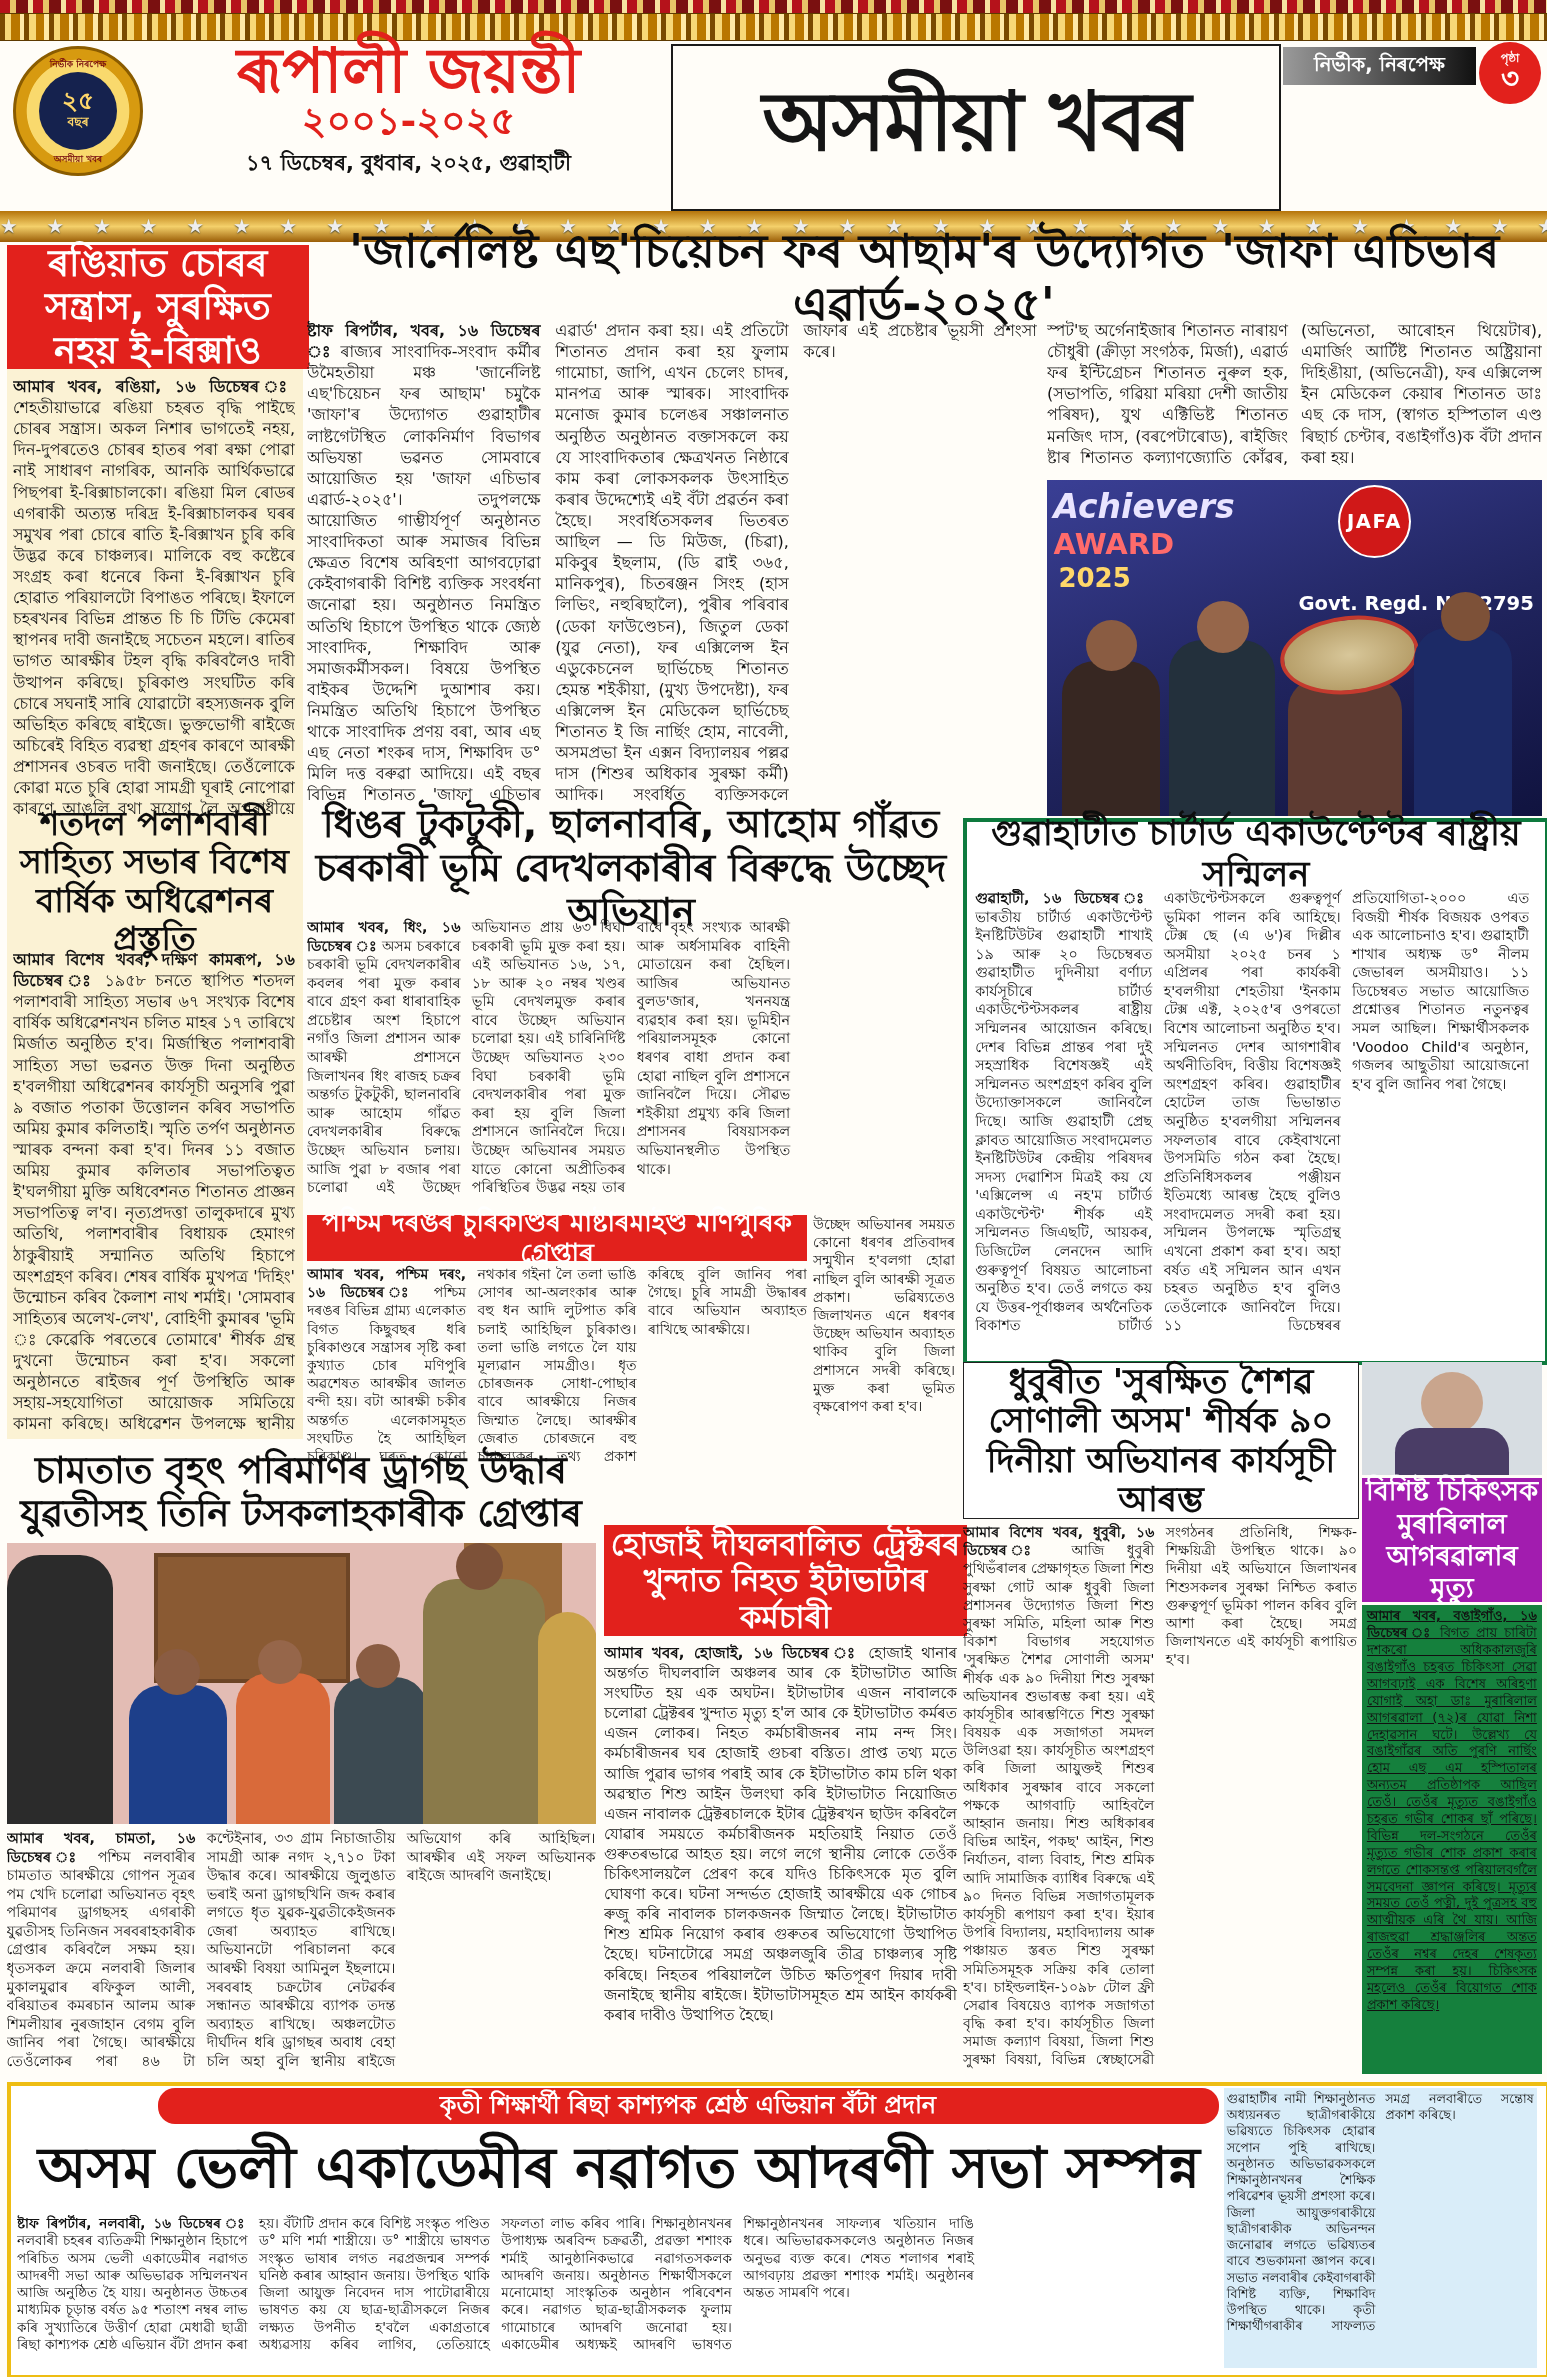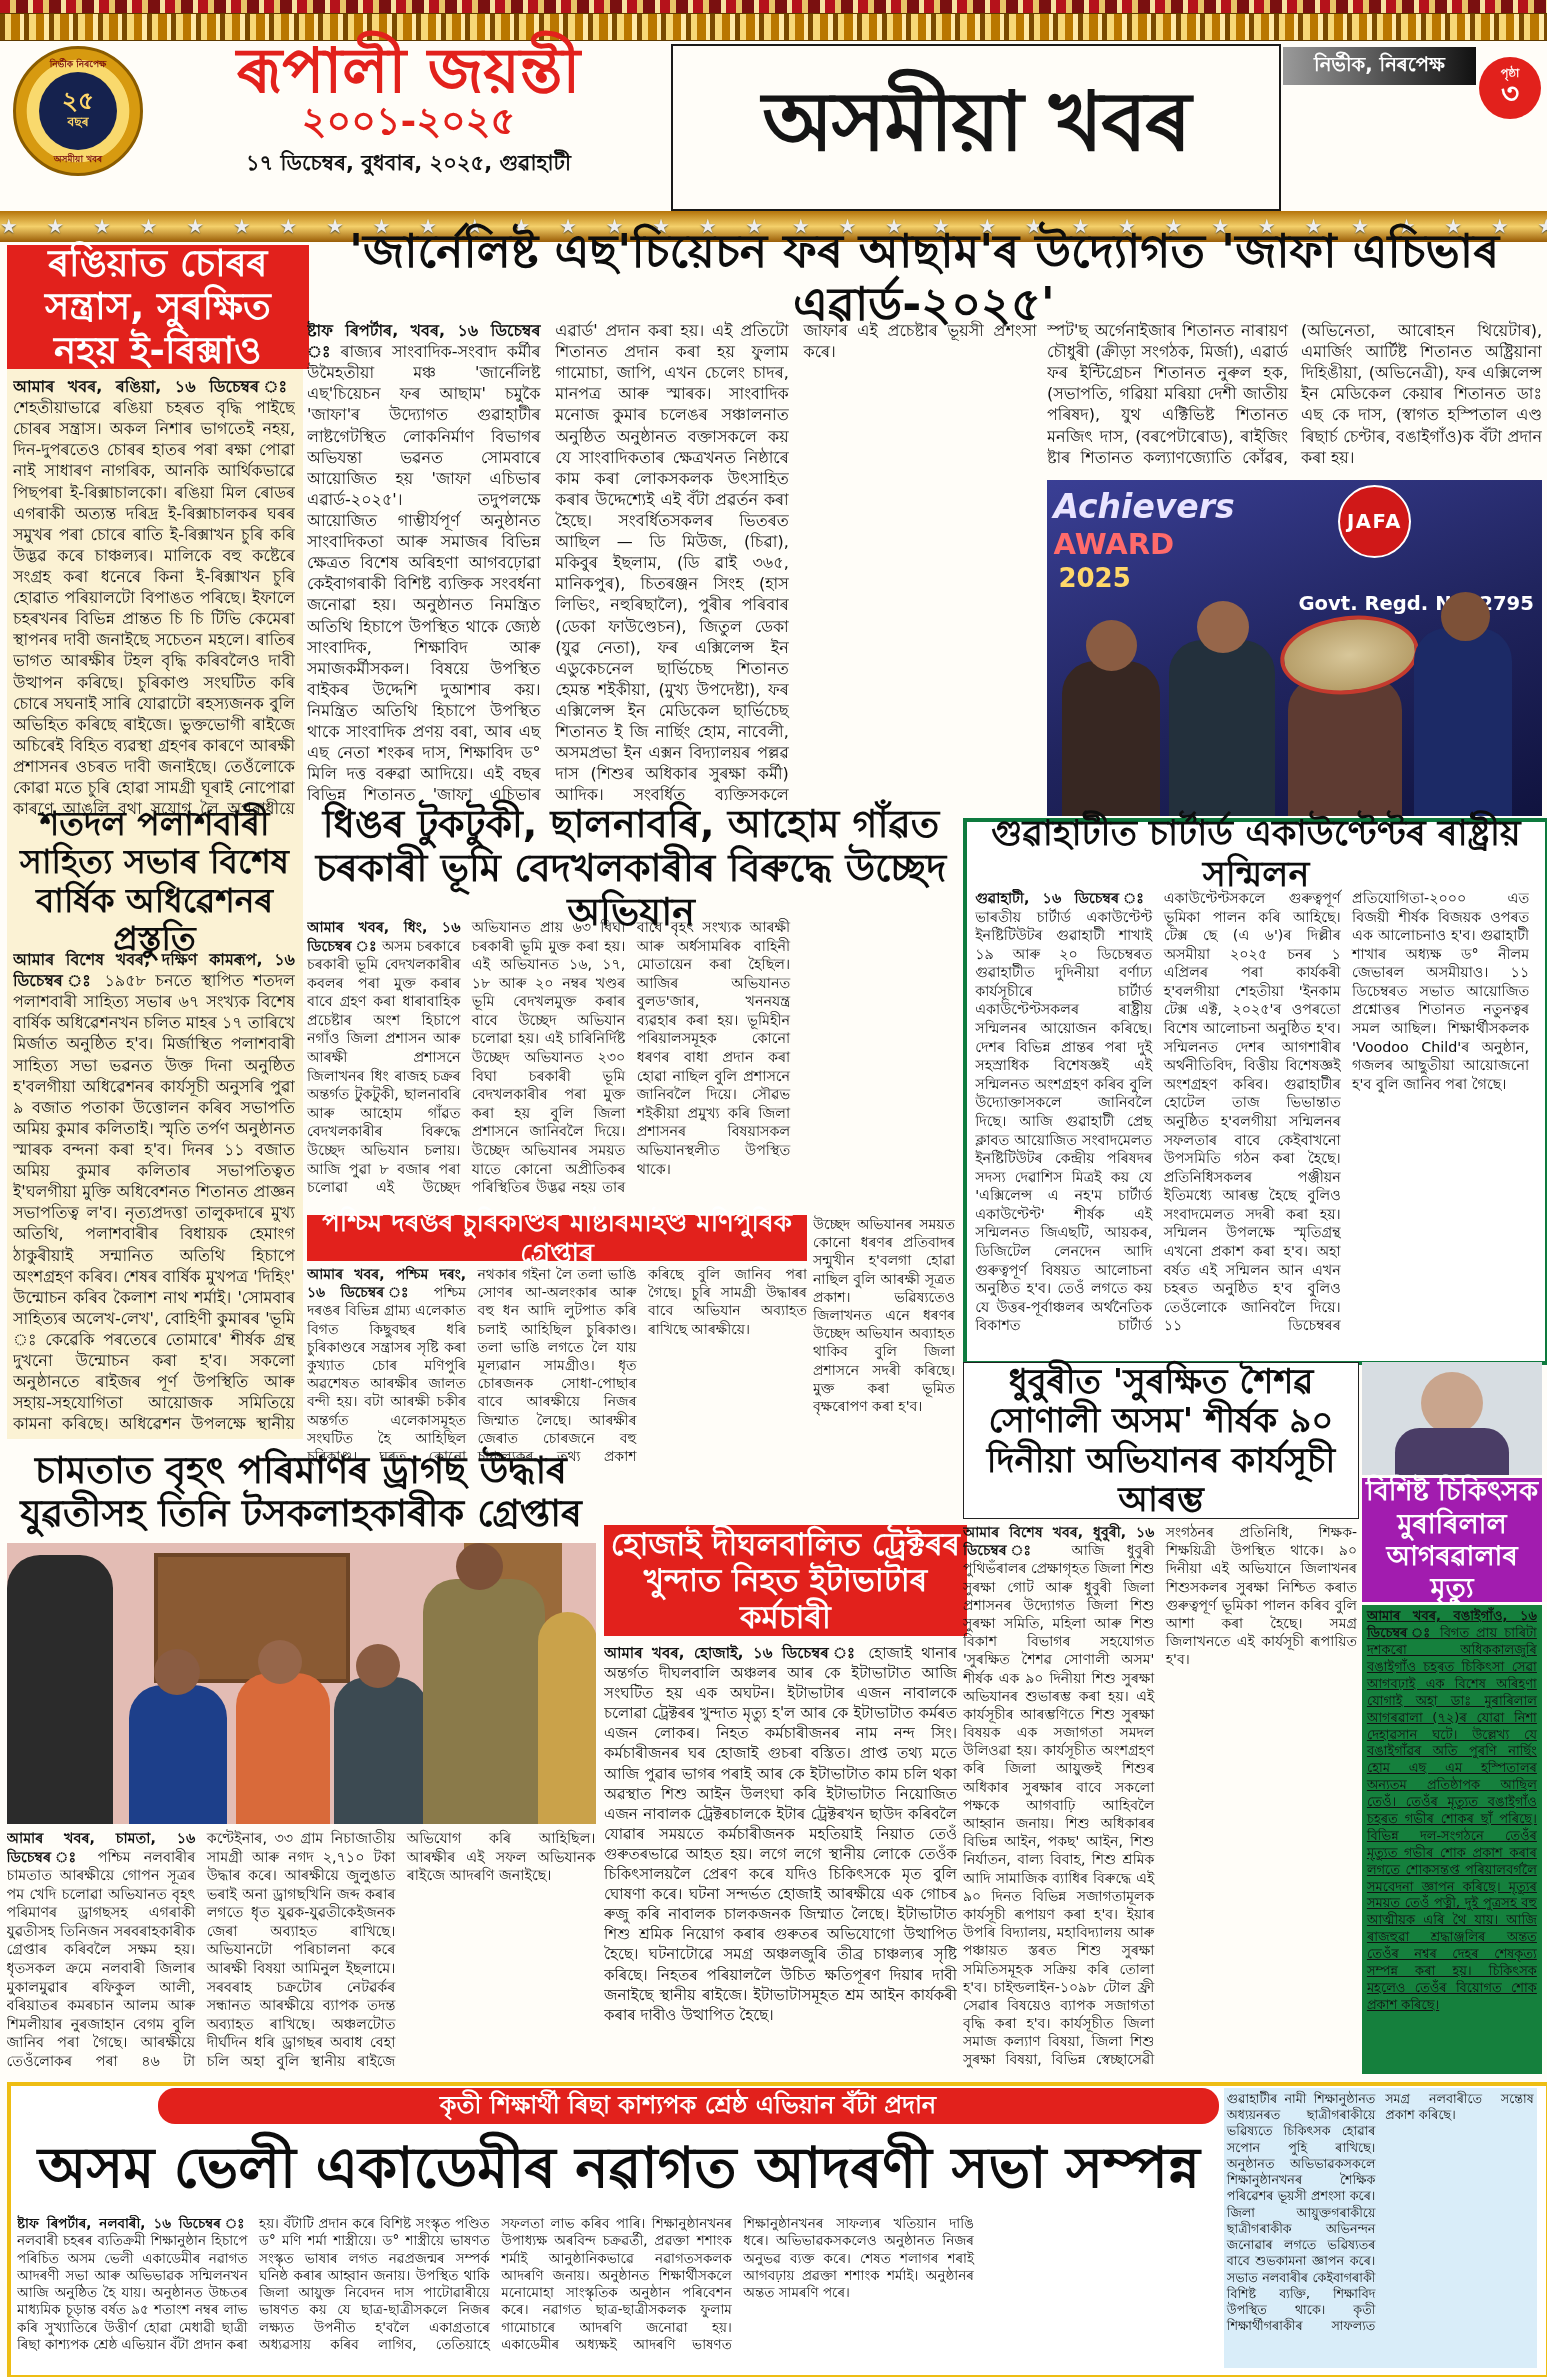--- a/index.html
+++ b/index.html
@@ -26,21 +26,21 @@
   .jubilee{left:147px;top:39px;width:523px;text-align:center;}
   .jub1{font-size:62px;line-height:1.02;color:#e2211c;font-weight:bold;}
   .jub2{font-size:38px;line-height:1.05;color:#e2211c;font-weight:bold;}
   .jub3{font-size:21px;color:#111;font-weight:bold;margin-top:4.9px;}
   .title-box{left:671px;top:44px;width:606px;height:163px;border:2.4px solid #1a1a1a;
      display:flex;align-items:center;justify-content:center;}
   .np-title{font-size:82px;font-weight:bold;color:#151515;letter-spacing:-1.6px;white-space:nowrap;}
   .motto-box{left:1283px;top:47px;width:193px;height:38px;background:linear-gradient(90deg,#9a9a9a,#111);
      color:#fff;font-size:19.6px;font-weight:bold;display:flex;align-items:center;justify-content:center;}
   .page-circle{left:1479px;top:42px;width:62px;height:62px;border-radius:50%;background:#e2211c;color:#fff;
-     display:flex;flex-direction:column;align-items:center;justify-content:center;line-height:1;margin-top:15px;}
+     display:flex;flex-direction:column;align-items:center;justify-content:center;line-height:1;}
   .page-circle .lbl{font-size:11.4px;font-weight:bold;}
   .page-circle .num{font-size:28px;font-weight:bold;}
   
   .hl-red{background:#e2211c;color:#fff;font-weight:bold;text-align:center;
      display:flex;align-items:center;justify-content:center;line-height:1.18;}
   .hl-black{color:#0d0d0d;font-weight:bold;text-align:center;
      display:flex;align-items:center;justify-content:center;line-height:1.16;}
   .hl-onblack{background:#a21caf;color:#fff;font-weight:bold;text-align:center;
      display:flex;align-items:center;justify-content:center;line-height:1.2;}
   .body-txt{font-size:16px;line-height:1.32;text-align:justify;overflow:hidden;column-fill:auto;}

